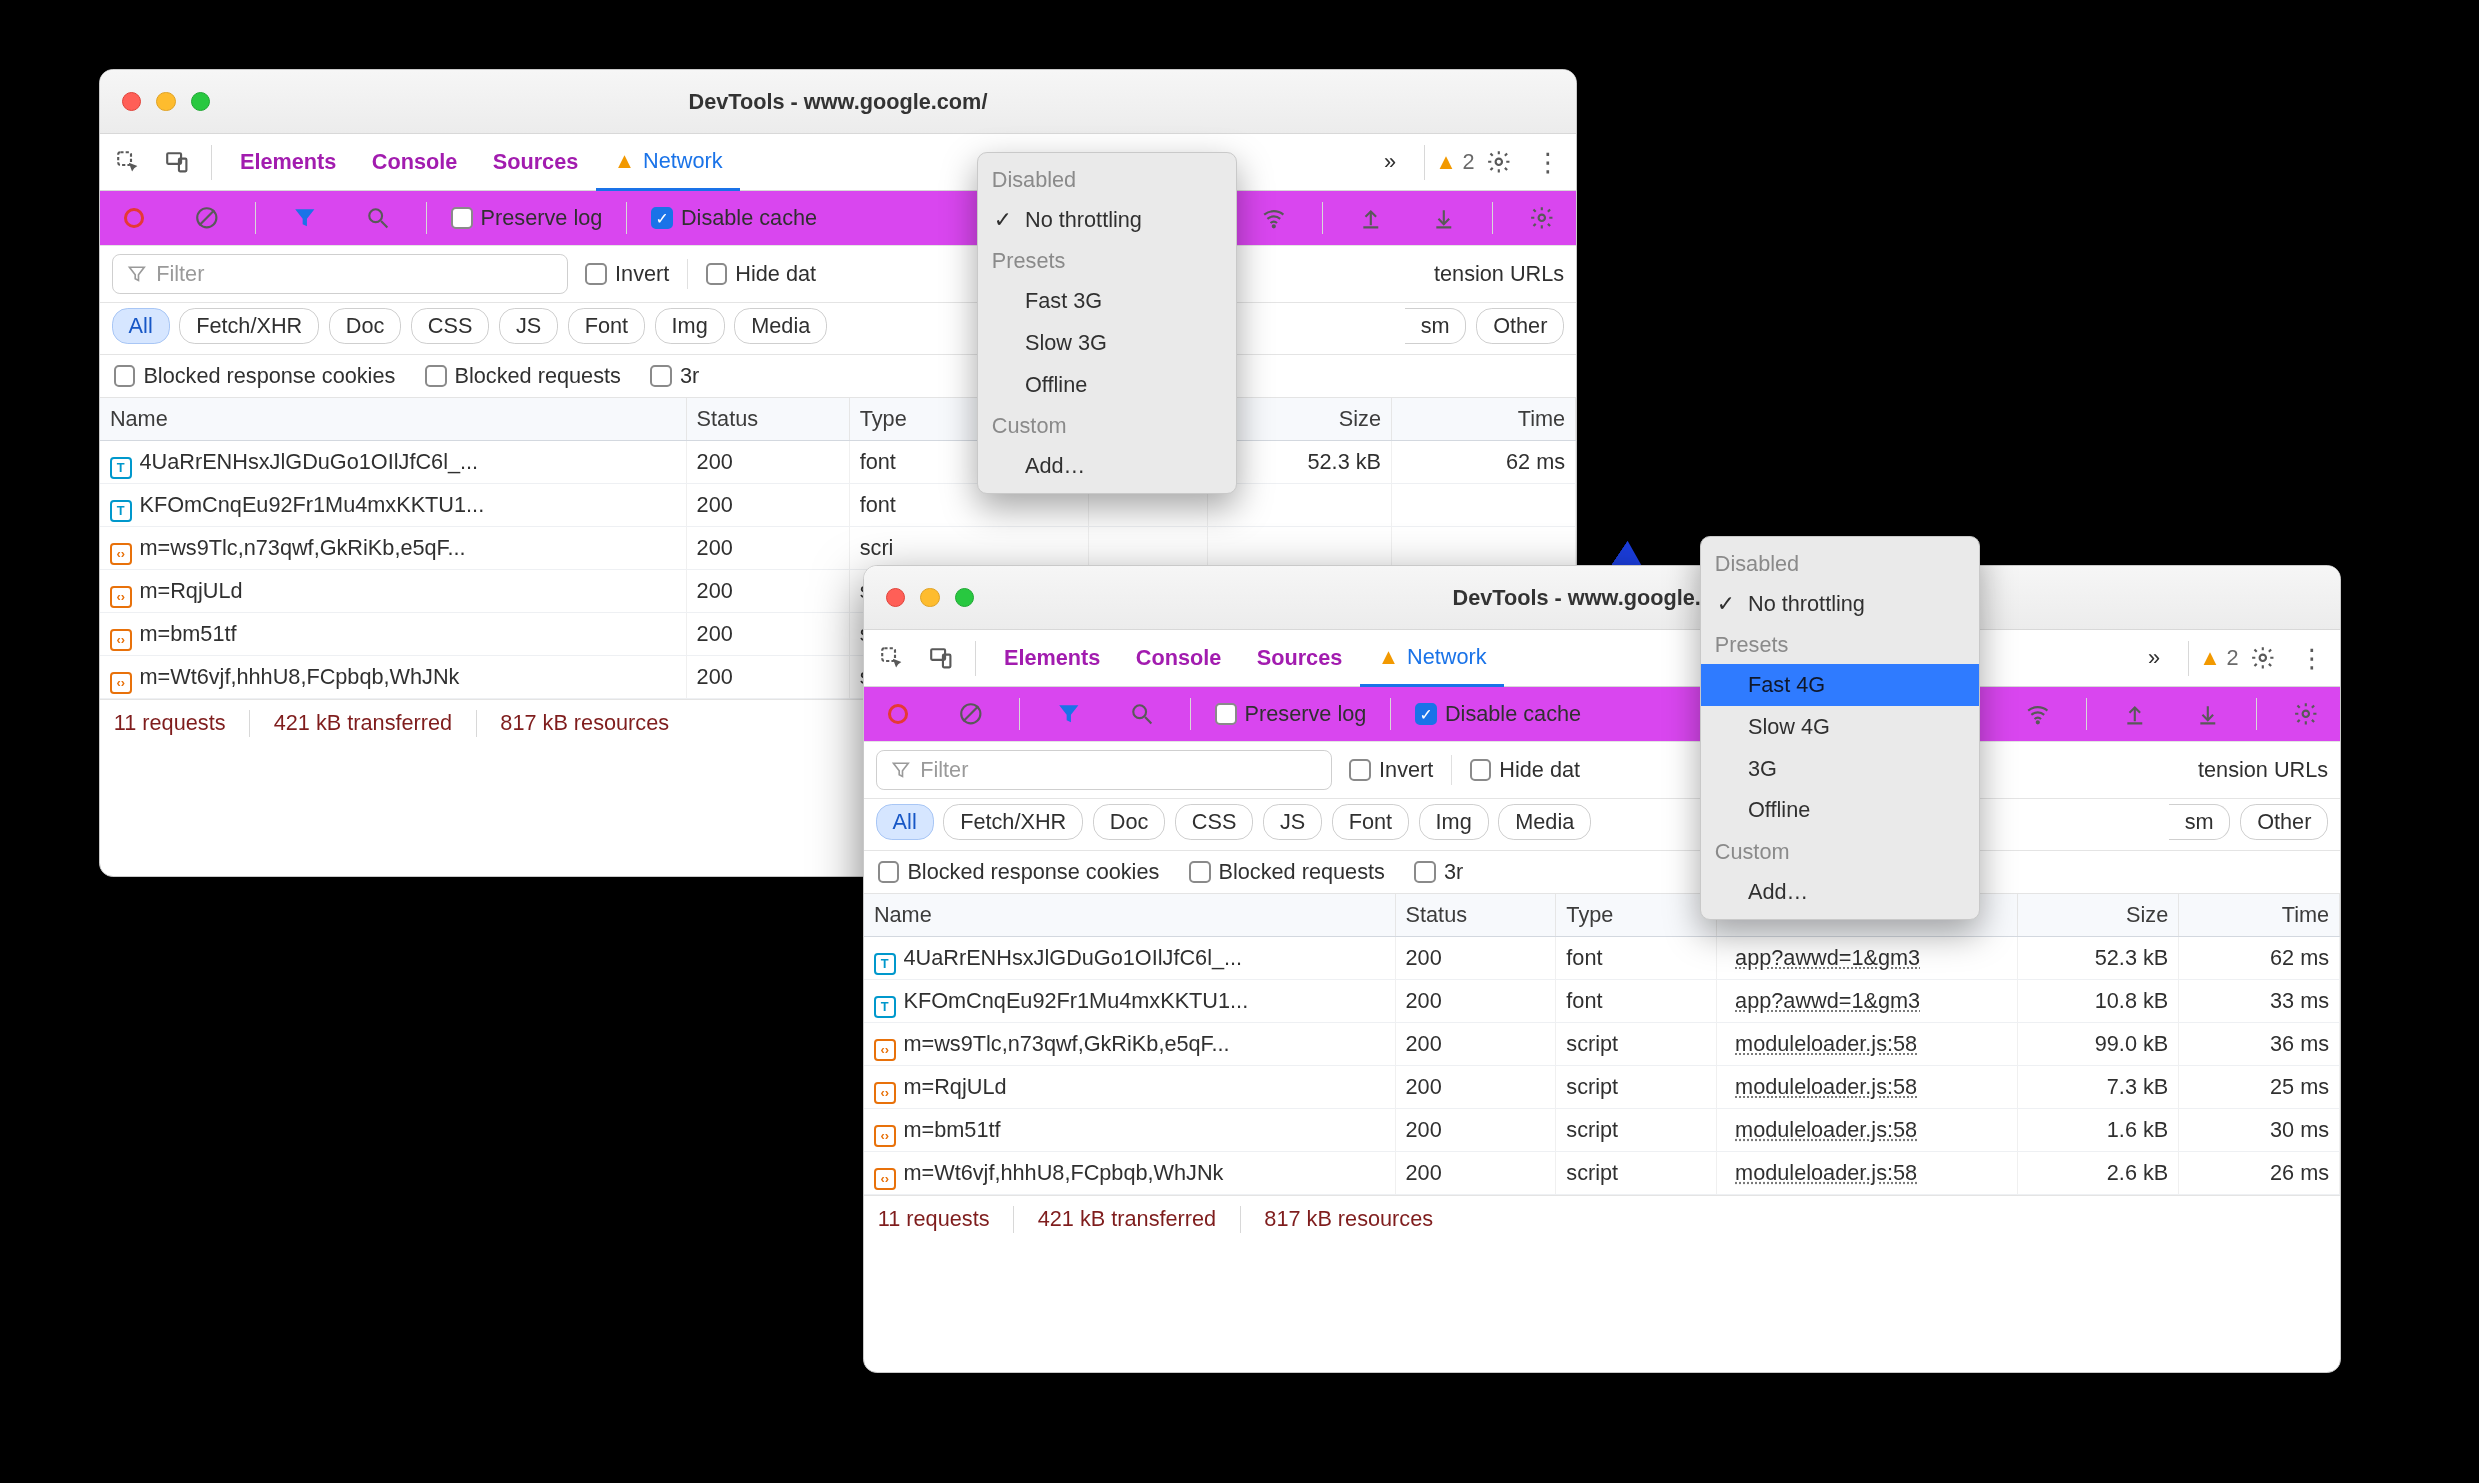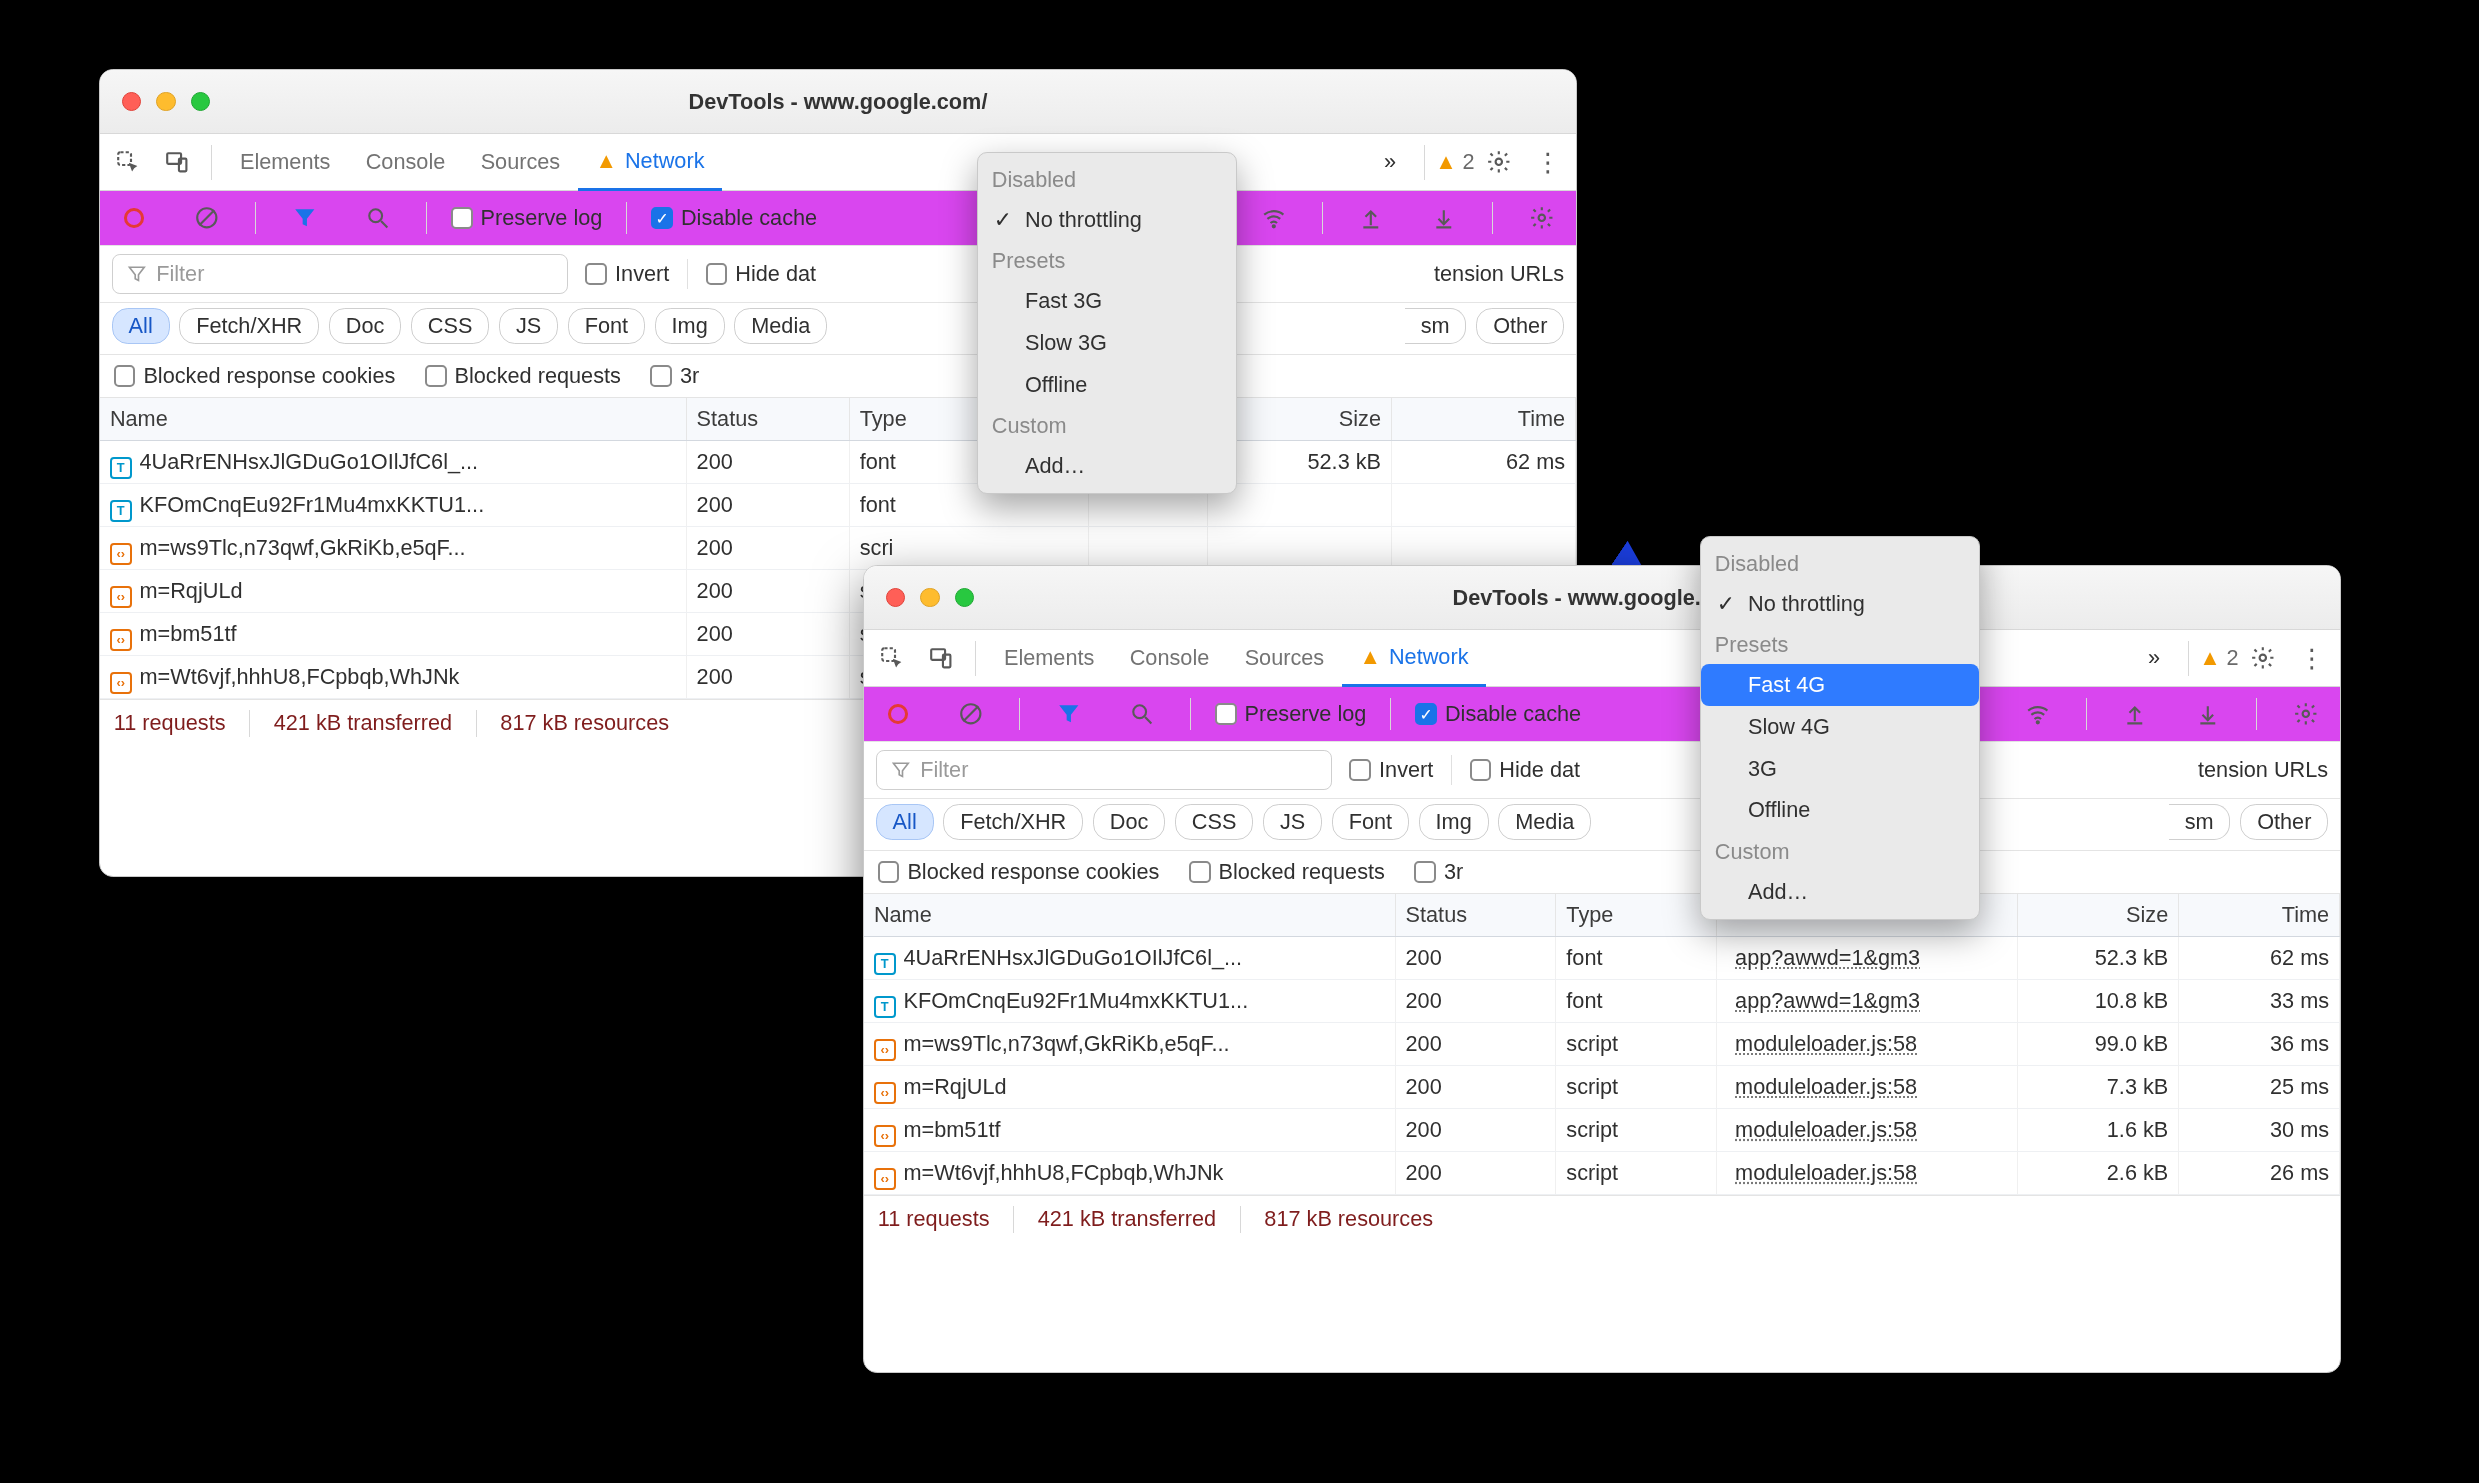--- a/index.html
+++ b/index.html
@@ -37,21 +37,21 @@
   }
   .tabbar {
     height: 57px;
     border-bottom: 1px solid #d8d8d8;
     display: flex; align-items:center;
     background:#fff;
     padding: 0 3.9px;
   }
   .iconbtn { width:41px; height:41px; display:flex;align-items:center;justify-content:center; margin: 0 3.9px; border-radius:3.9px; }
   .tabbar .sep { width:1px; height:35px; background:#d8d8d8; margin: 0 9.9px; }
-  .tab { padding: 0 17.7px; height:57px; display:flex; align-items:center; color:#737373; gap:7.9px; }
+  .tab { padding: 0 17.7px; height:57px; display:flex; align-items:center; color:#a21caf; gap:7.9px;font-weight:bold; }
   .tab.active { color:#1a73e8; border-bottom: 3px solid #1a73e8; font-weight:500; }
   .warnbadge { display:flex; align-items:center; gap:5.9px; color:#6a6a6a; font-size:21.7px; }
   .warntri { color:#f29900; font-size:21.7px; }
   .gear, .dots { color:#595959; font-size:25.6px; }
   .rowbar {
     display:flex; align-items:center; border-bottom:1px solid #e4e4e4;
     padding: 5.9px 9.9px; gap: 24px; height:55px; background:#d946ef;
   }
   .record-dot { width:19.7px;height:19.7px;border:3px solid #e53935;border-radius:50%; }
   .novis svg, .iconbtn svg { width:25.6px; height:25.6px; }
@@ -76,21 +76,21 @@
   .statusbar { height:47px; border-top:1px solid #e4e4e4; display:flex; align-items:center; padding:0 13.8px; color:#7f1d1d; gap:23.6px;}
   .statusbar .vline { width:1px;height:27.6px;background:#d8d8d8;}
 
   .dropdown {
     position:absolute; background:#eaeaea; border:1px solid #c9c9c9;
     border-radius:9.9px; box-shadow:0 13.8px 35px rgba(0,0,0,.35);
     padding:5.9px 0; font-size:21.7px;
   }
   .dd-item { padding:7.9px 21.7px 7.9px 47px; color:#303030; position:relative;}
   .dd-item.sel::before { content:"✓"; position:absolute; left:15.8px; }
-  .dd-item.hover { background:#2f7bff; color:#ffffff;border-radius:8px; }
+  .dd-item.hover { background:#2f7bff; color:#0f172a; }
   .dd-head { padding:7.9px 21.7px 5.9px 13.8px; color:#8a8a8a; }
 
   .arrow { position:absolute; pointer-events:none; }
 
   .glyph { font-family: inherit; }
 </style>
 </head>
 <body>
 
 <svg class="arrow" style="left:0;top:0;" width="2479" height="1484" viewBox="0 0 2517 1506">

